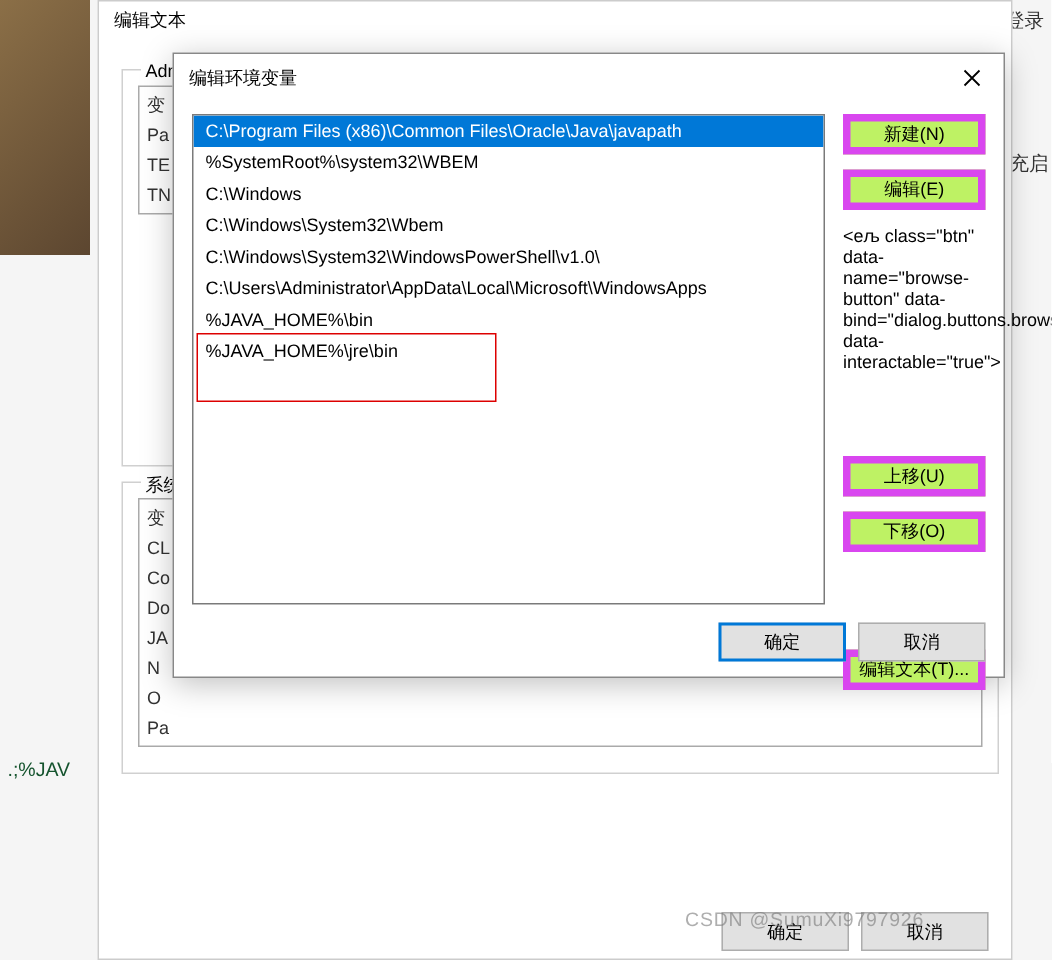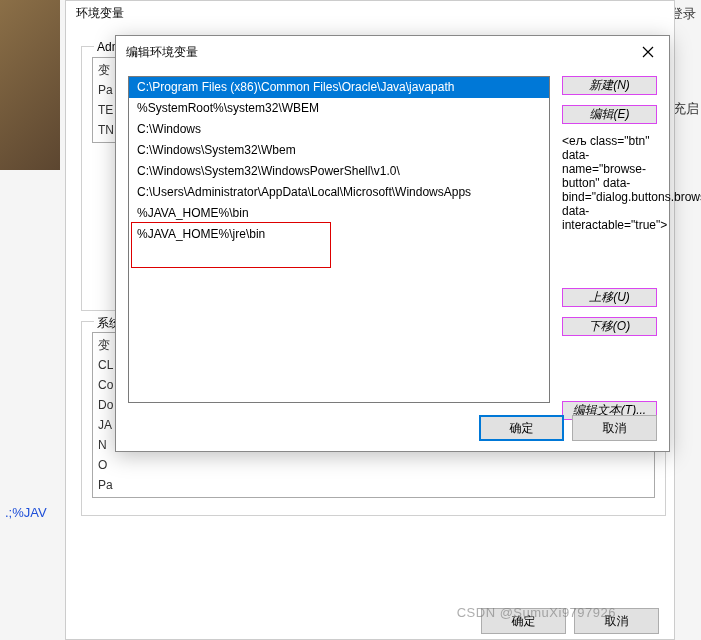--- a/index.html
+++ b/index.html
@@ -121,26 +121,25 @@
       pointer-events: none;
     }
     .btn-col {
       width: 95px;
       display: flex;
       flex-direction: column;
       gap: 10px;
     }
     .btn {
       height: 28px;
-      border: 1px solid #d946ef;
-      background: #e5e5e5;
+      border: 5px solid #d946ef;
+      background: #bef264;
       font-size: 12px;
       cursor: pointer;
       font-family: inherit;
-      font-style: italic;
     }
     .gap-lg { margin-top: 46px; }
     .gap-xl { margin-top: 55px; }
     .edit-footer {
       position: absolute;
       bottom: 10px; right: 12px;
       display: flex;
       gap: 8px;
     }
     .btn2 {
@@ -156,21 +155,21 @@
       position: absolute;
       bottom: 5px; right: 15px;
       display: flex;
       gap: 8px;
     }
     .bg-text-left {
       position: absolute;
       top: 505px;
       left: 5px;
       font-size: 13px;
-      color: #1d4ed8;
+      color: #14532d;
     }
     .watermark {
       position: absolute;
       bottom: 20px;
       right: 85px;
       font-size: 13px;
       color: rgba(120,120,120,0.6);
       letter-spacing: 0.5px;
     }
     .login-text {
@@ -191,21 +190,21 @@
 <body>
 
 <div class="bg-layer">
   <div class="bg-image"></div>
   <div class="login-text">登录</div>
   <div class="side-text">勃和边
 充启</div>
   <div class="bg-text-left">.;%JAV</div>
 
   <div class="outer-dialog">
-    <div class="outer-title">环境变量</div>
+    <div class="outer-title">编辑文本</div>
     <div class="outer-group top">
       <span class="group-label">Adm</span>
       <div class="bg-list" id="bglist1">
           <div>变</div>
           <div>Pa</div>
           <div>TE</div>
           <div>TN</div>
         </div>
     </div>
     <div class="outer-group bottom">

